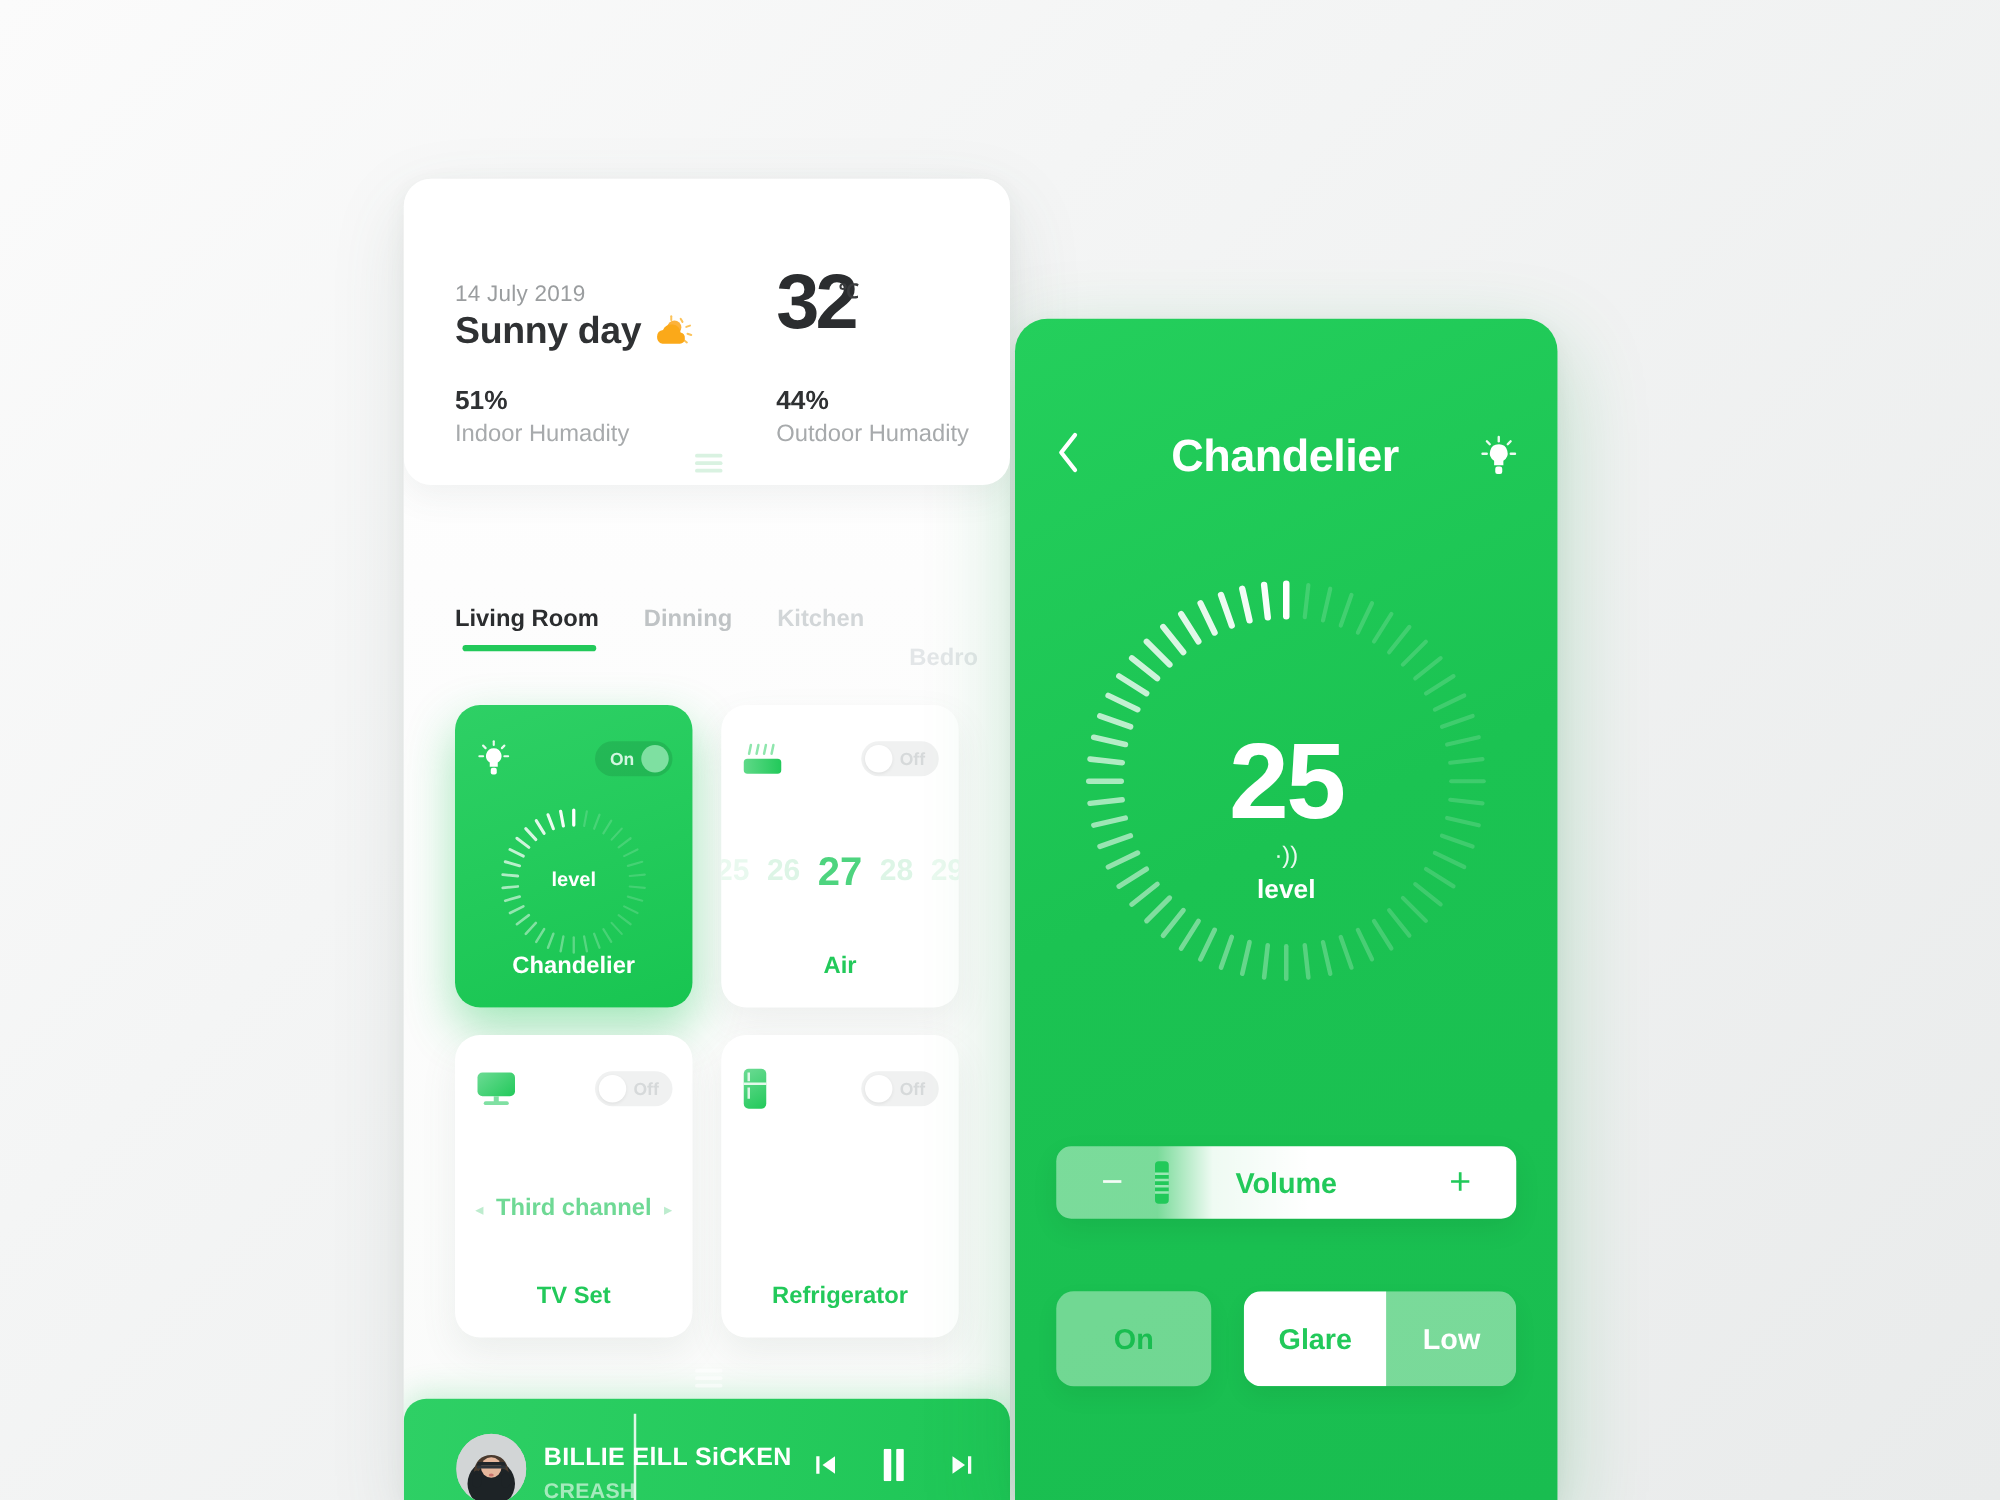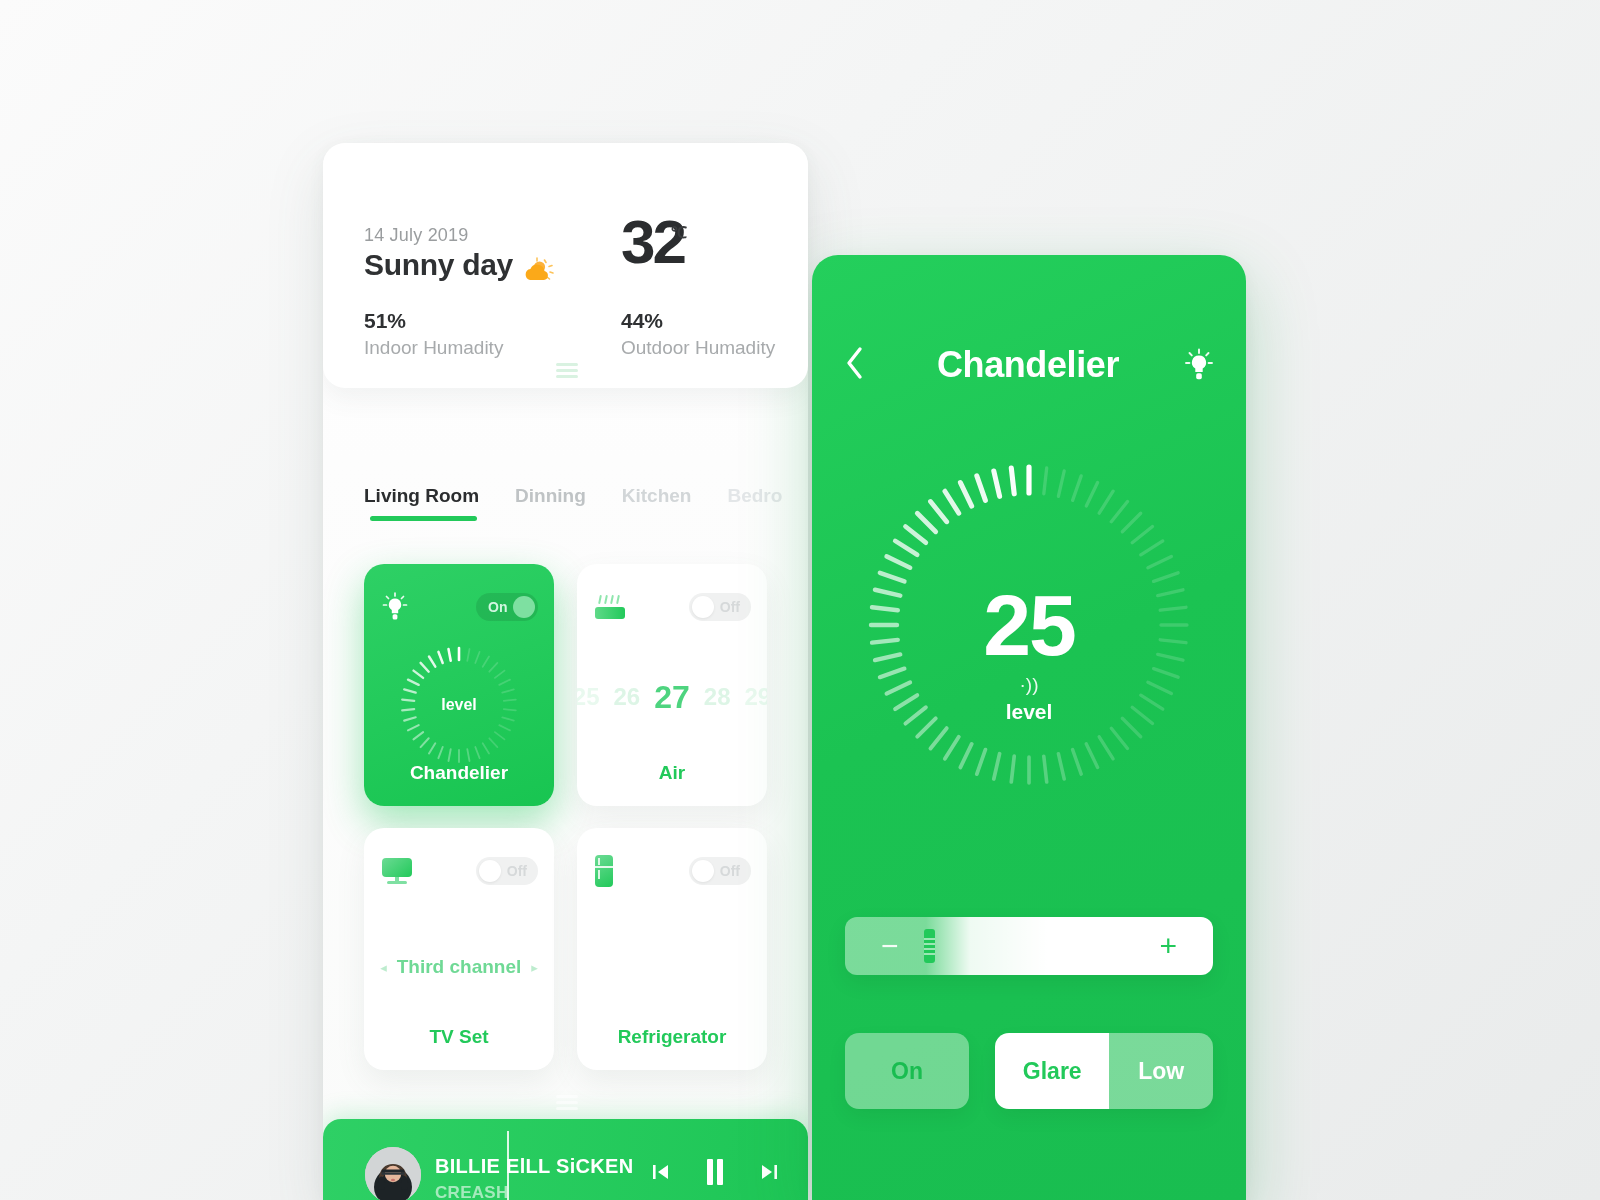--- a/index.html
+++ b/index.html
@@ -20,39 +20,39 @@
     box-shadow: 0 22px 60px rgba(80,100,90,.13), 0 4px 16px rgba(80,100,90,.06);
     overflow: hidden;
   }
   .weather-card {
     position: absolute; left: 0; top: 0; width: 485px; height: 245px;
     background: #ffffff; border-radius: 22px;
     box-shadow: 0 10px 26px rgba(70,90,80,.07);
     z-index: 4;
   }
   .w-date { position: absolute; left: 41px; top: 82px; font-size: 18px; color: #9a9d9f; letter-spacing:.2px;text-align:center;}
-  .w-cond { position: absolute; left: 41px; top: 105px; font-size: 30px; font-weight: 700; color: #2f3133; letter-spacing:-.3px; display:flex; align-items:flex-end; gap:10px;}
+  .w-cond { position: absolute; left: 41px; top: 105px; font-size: 30px; font-weight: 700; color: #2f3133; letter-spacing:-.3px; display:flex; align-items:center; gap:10px;}
   .sun-cloud { position: relative; width: 34px; height: 26px; display:inline-block; }
   .w-temp { position: absolute; left: 298px; top: 68px; font-size: 62px; font-weight: 800; color: #2b2d2f; letter-spacing:-3px; line-height: 1;}
   .w-unit { position: absolute; left: 348px; top: 78px; font-size: 16px; font-weight: 700; color: #3a3c3e;}
   .w-h1v { position: absolute; left: 41px; top: 166px; font-size: 21px; font-weight: 700; color: #2f3133;}
   .w-h1l { position: absolute; left: 41px; top: 194px; font-size: 19px; color: #a7aaac;}
   .w-h2v { position: absolute; left: 298px; top: 166px; font-size: 21px; font-weight: 700; color: #2f3133;}
   .w-h2l { position: absolute; left: 298px; top: 194px; font-size: 19px; color: #a7aaac;}
   .handle { position:absolute; display:flex; flex-direction:column; gap:3px; }
   .handle i { display:block; height:3px; border-radius:2px; background:#d9f2e1; }
   .handle-weather { left: 556px; top: 363px; width:22px; z-index: 6;}
   .handle-weather i { width: 22px; }
 
   .welcome { position: absolute; left: 41px; top: 279px; font-size: 34px; font-weight: 700; color: #2b2d2f; letter-spacing:-.6px;}
   .tabs { position: absolute; left: 41px; top: 342px; display: flex; gap: 36px; align-items: flex-start;}
   .tab { font-size: 19px; font-weight: 700; color: #c9ccce; white-space: nowrap; position: relative; padding-bottom: 14px;}
   .tab.active { color: #2b2d2f; }
   .tab.active::after { content:""; position:absolute; left:6px; right:2px; bottom:0; height:5px; border-radius:3px; background:#22c95a;}
-  .tab.f1 { color:#bfc3c5; } .tab.f2 { color:#d2d6d8; } .tab.f3 { color:#e3e6e8; }
+  .tab.f1 { color:#bfc3c5; } .tab.f2 { color:#d2d6d8; } .tab.f3 { color:#e3e6e8;margin-top:31px; }
 
   
   .cards { position: absolute; left: 41px; top: 421px; width: 400px;}
   .card { position: absolute; width: 190px; height: 242px; border-radius: 20px; }
   .card.c1 { left: 0; top: 0; background: linear-gradient(160deg,#2ed065 0%,#18c551 100%); box-shadow: 0 16px 38px rgba(34,201,90,.42); }
   .card.c2 { left: 213px; top: 0; background:#fff; box-shadow: 0 12px 30px rgba(90,110,100,.09);}
   .card.c3 { left: 0; top: 264px; background:#fff; box-shadow: 0 12px 30px rgba(90,110,100,.09);}
   .card.c4 { left: 213px; top: 264px; background:#fff; box-shadow: 0 12px 30px rgba(90,110,100,.09);}
   .card-top { position:absolute; left:18px; right:16px; top:26px; height:34px; display:flex; align-items:center; justify-content:space-between;}
   .toggle { width: 62px; height: 28px; border-radius: 15px; position: relative; display:flex; align-items:center;}
@@ -447,20 +447,21 @@
     </div>
 
     <div class="vol-bar">
       <span class="vol-minus">−</span>
       <span class="vol-grip">
         <i style="top:9px"></i>
           <i style="top:14px"></i>
           <i style="top:19px"></i>
           <i style="top:24px"></i>
       </span>
+      <span class="vol-label">Volume</span>
       <span class="vol-plus">+</span>
     </div>
 
     <div class="btn-row">
       <div class="btn btn-on">On</div>
       <div class="btn-split">
         <div class="btn-glare">Glare</div>
         <div class="btn-low">Low</div>
       </div>
     </div>

